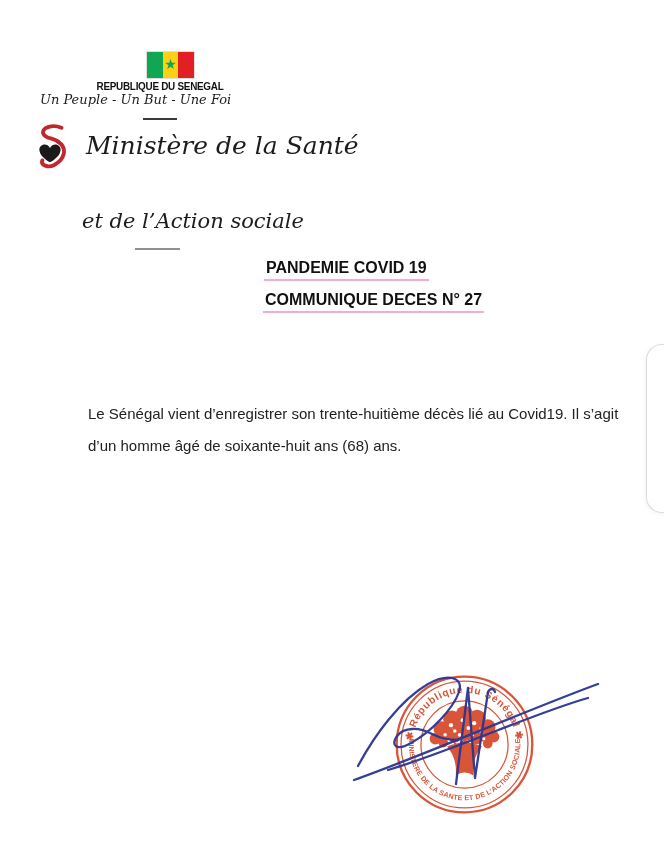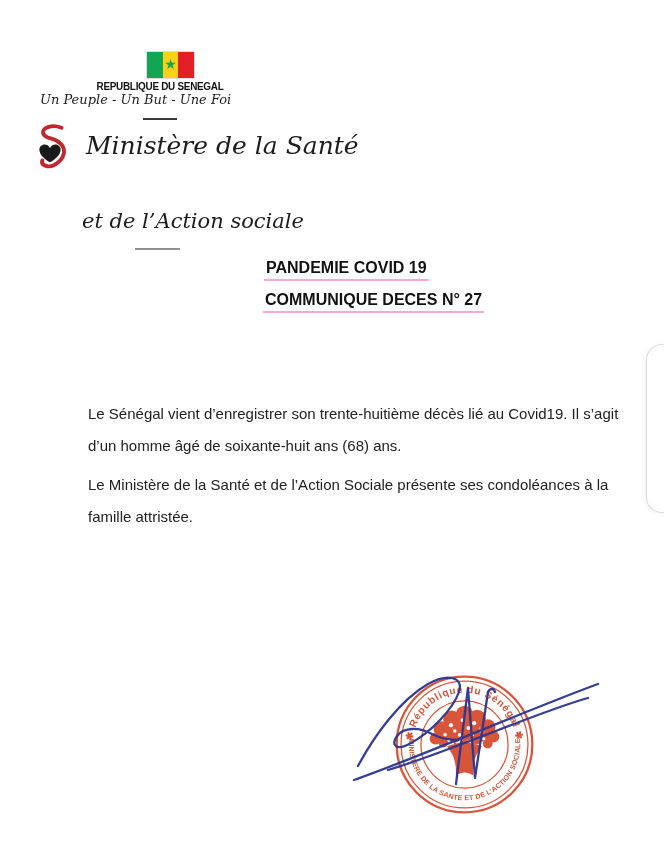--- a/index.html
+++ b/index.html
@@ -69,21 +69,20 @@
 
   <div class="title-line t1">
     <span class="u">PANDEMIE COVID 19</span>
   </div>
   <div class="title-line t2">
     <span class="u">COMMUNIQUE DECES N° 27</span>
   </div>
 
   <div class="body-text">
     <p>Le Sénégal vient d’enregistrer son trente-huitième décès lié au Covid19. Il s’agit d’un homme âgé de soixante-huit ans (68) ans.</p>
-    <p>Le Ministère de la Santé et de l’Action Sociale présente ses condoléances à la famille attristée.</p>
   </div>
 
   <svg class="stamp" width="155" height="155" viewBox="0 0 160 160">
     <defs>
       <path id="arcTop" d="M 27.3,89.3 A 53.5,53.5 0 1 1 132.7,89.3"></path>
       <path id="arcBot" d="M 23.4,70 A 57.5,57.5 0 1 0 136.6,70"></path>
     </defs>
     <g fill="none" stroke="#d6492c">
       <circle cx="80" cy="80" r="70" stroke-width="2.4"></circle>
       <circle cx="80" cy="80" r="65.5" stroke-width="1.3"></circle>

